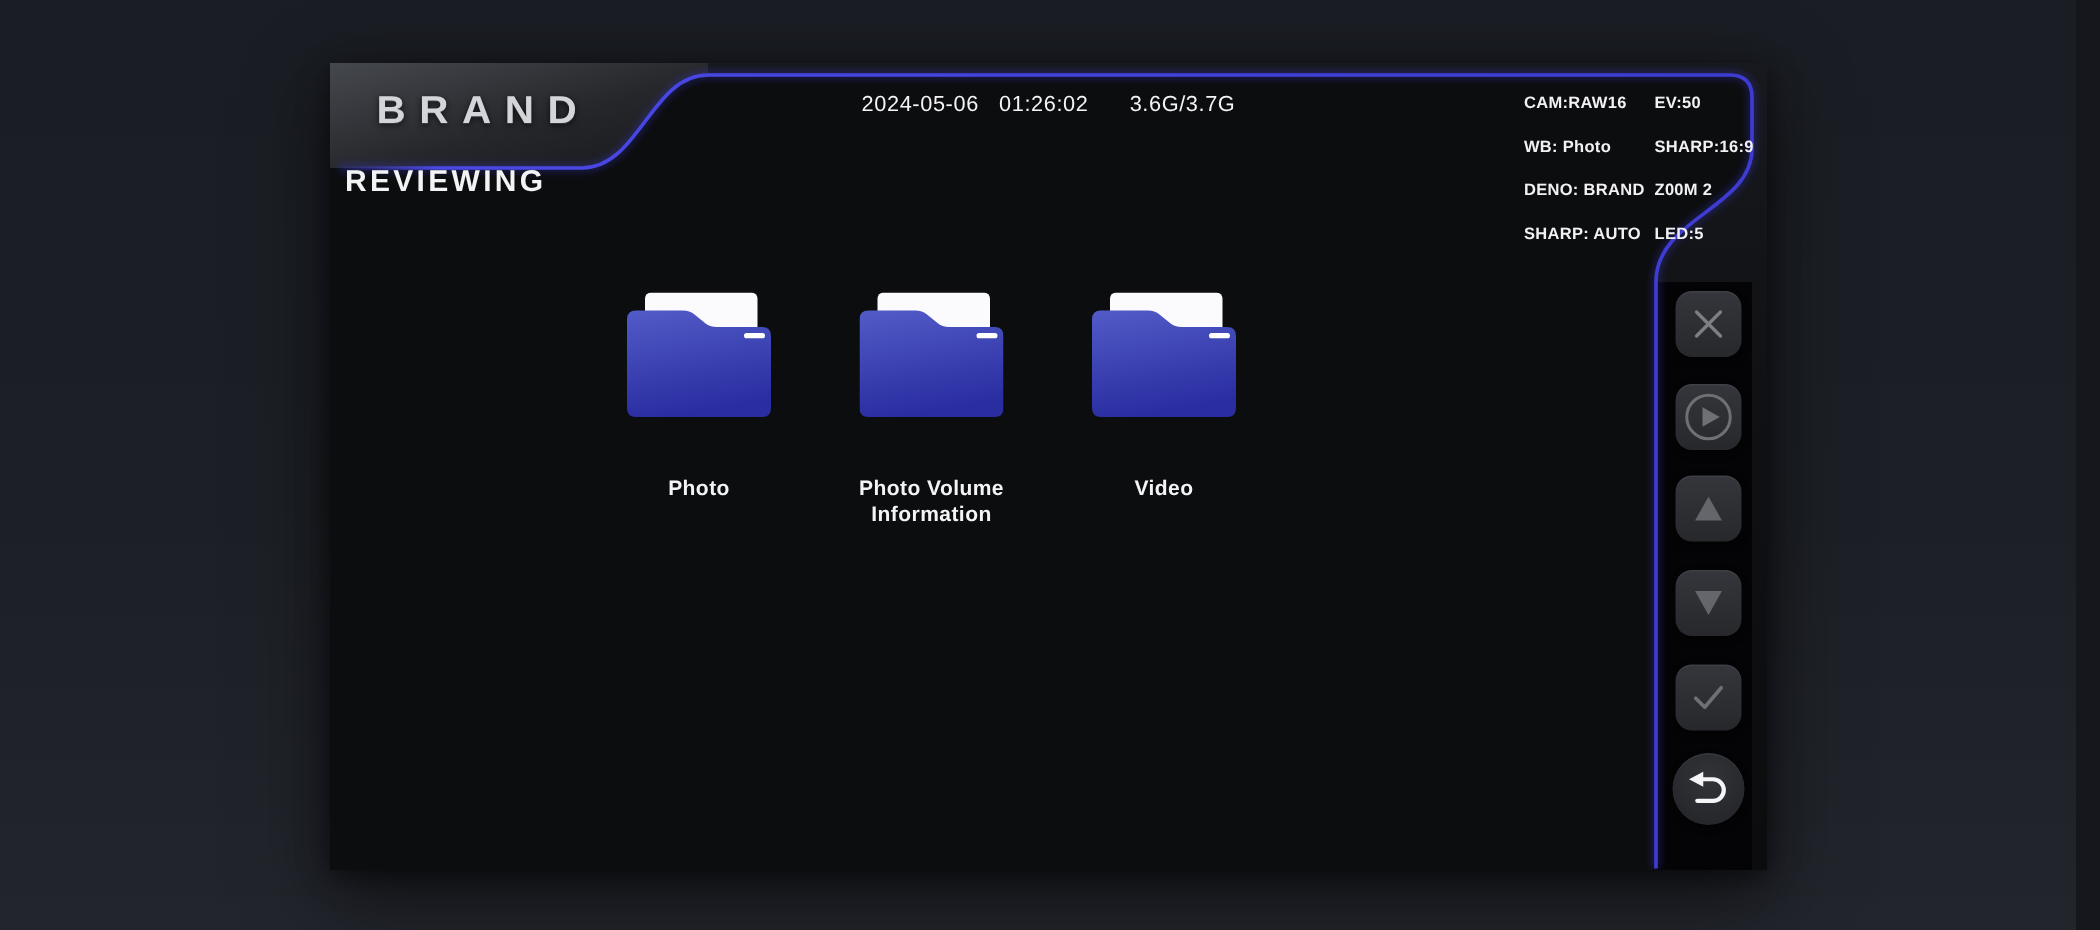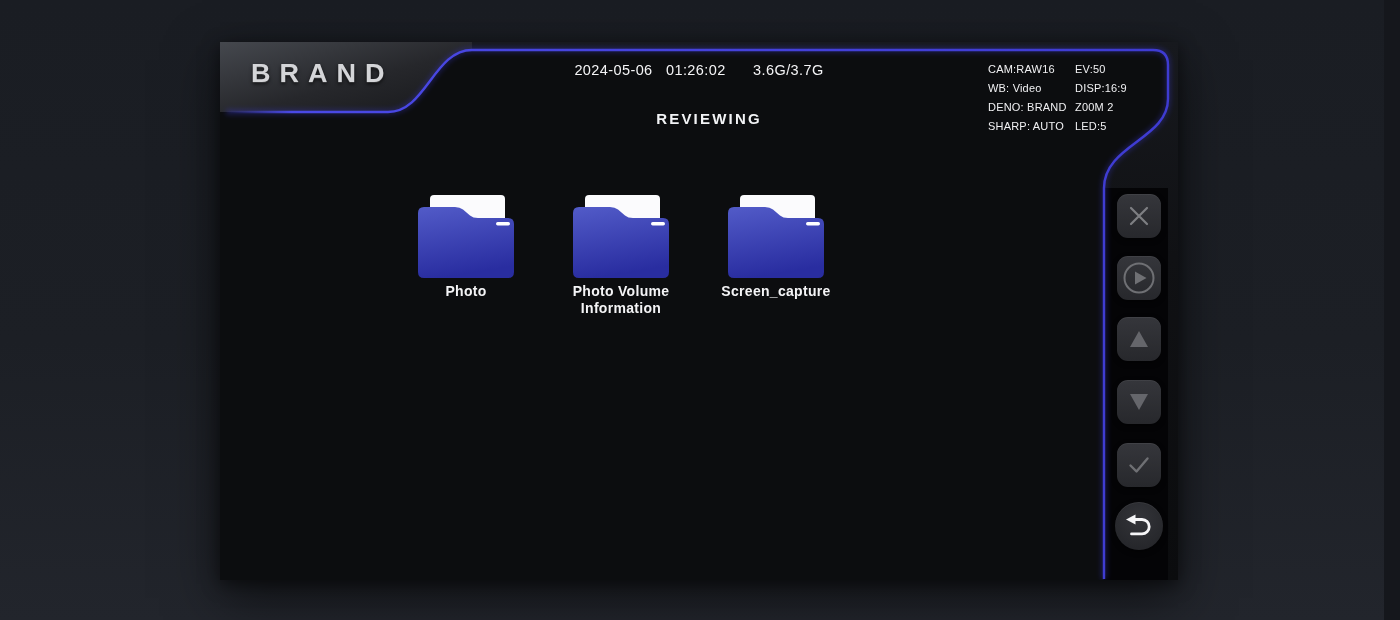--- a/index.html
+++ b/index.html
@@ -14,31 +14,31 @@
   .logo{position:absolute;left:31px;top:16px;width:170px;height:34px;
         font-size:27px;font-weight:700;letter-spacing:9px;color:#d4d5d8;
         transform:scaleY(.96);
         text-shadow:0 1px 0 rgba(255,255,255,.12),0 2px 4px rgba(0,0,0,.7);}
 
   .statusbar{position:absolute;left:0;right:0;top:20px;text-align:center;
              color:#f4f4f6;font-size:14.5px;font-weight:400;letter-spacing:.4px;}
   .statusbar .time{margin-left:9px;}
   .statusbar .storage{margin-left:23px;}
 
-  .mode-title{position:absolute;left:0;right:0;top:68px;text-align:center;
+  .mode-title{position:absolute;left:0;right:0;top:68px;
               transform:translateX(10px);
-              color:#f2f3f5;font-size:15px;font-weight:700;letter-spacing:2.2px;}
+              color:#f2f3f5;font-size:20px;font-weight:700;letter-spacing:2.2px;}
 
-  .settings{position:absolute;left:768px;top:21px;display:grid;
-            grid-template-columns:87px auto;row-gap:6px;
-            font-size:11px;font-weight:400;color:#f1f1f3;letter-spacing:.2px;line-height:13px;}
+  .settings{position:absolute;left:796px;top:21px;display:grid;
+            grid-template-columns:87px auto;row-gap:16px;
+            font-size:11px;font-weight:700;color:#f1f1f3;letter-spacing:.2px;line-height:13px;}
 
   .folders{position:absolute;left:171px;top:153px;display:flex;gap:5px;}
   .folder-item{width:150px;display:flex;flex-direction:column;align-items:center;cursor:pointer;}
-  .folder-label{margin-top:4px;max-width:116px;text-align:center;
+  .folder-label{margin-top:38px;max-width:116px;text-align:center;
                 color:#f4f4f6;font-size:14px;font-weight:700;letter-spacing:.3px;line-height:17px;}
   .folder-item:nth-child(2) .folder-label{text-align:left;}
 
   .sb-btn{position:absolute;left:897px;width:44px;height:44px;border:0;padding:0;cursor:pointer;
           border-radius:11px;background:linear-gradient(180deg,#35363b 0%,#27282c 100%);
           box-shadow:inset 0 1px 0 rgba(255,255,255,.06),0 2px 5px rgba(0,0,0,.5);
           display:flex;align-items:center;justify-content:center;}
   .b1{top:152px;} .b2{top:214px;} .b3{top:275px;} .b4{top:338px;} .b5{top:401px;}
   .b-return{left:895px;top:460px;width:48px;height:48px;border-radius:50%;
             background:radial-gradient(circle at 50% 35%,#333439 0%,#26272b 75%);}
@@ -80,22 +80,22 @@
       <span>2024-05-06</span>
       <span class="time">01:26:02</span>
       <span class="storage">3.6G/3.7G</span>
     </div>
 
     <div class="mode-title">REVIEWING</div>
 
     <div class="settings">
       <span>CAM:RAW16</span>
       <span>EV:50</span>
-      <span>WB: Video</span>
-      <span>DISP:16:9</span>
+      <span>WB: Photo</span>
+      <span>SHARP:16:9</span>
       <span>DENO: BRAND</span>
       <span>Z00M 2</span>
       <span>SHARP: AUTO</span>
       <span>LED:5</span>
     </div>
 
     <div class="folders">
       <svg width="0" height="0" style="position:absolute">
         <defs>
           <linearGradient id="folderGrad" x1="0" y1="0" x2="0.22" y2="1">
@@ -116,29 +116,29 @@
 
       <div class="folder-item">
         <svg width="96" height="84" viewBox="0 0 96 84">
           <rect x="12" y="0" width="75" height="46" rx="4" fill="#fbfbfd"></rect>
           <path d="M 0,18 Q 0,12 6,12 L 37,12 Q 42,12 45,14.6 L 52,20.4 Q 55,23 60,23 L 90,23 Q 96,23 96,29 L 96,77 Q 96,83 90,83 L 6,83 Q 0,83 0,77 Z" fill="url(#folderGrad)"></path>
           <rect x="78" y="27" width="14" height="3.5" rx="1.7" fill="#ffffff"></rect>
         </svg>
         <div class="folder-label">Photo Volume Information</div>
       </div>
 
-
       <div class="folder-item">
         <svg width="96" height="84" viewBox="0 0 96 84">
           <rect x="12" y="0" width="75" height="46" rx="4" fill="#fbfbfd"></rect>
           <path d="M 0,18 Q 0,12 6,12 L 37,12 Q 42,12 45,14.6 L 52,20.4 Q 55,23 60,23 L 90,23 Q 96,23 96,29 L 96,77 Q 96,83 90,83 L 6,83 Q 0,83 0,77 Z" fill="url(#folderGrad)"></path>
           <rect x="78" y="27" width="14" height="3.5" rx="1.7" fill="#ffffff"></rect>
         </svg>
-        <div class="folder-label">Screen_capture</div>
+        <div class="folder-label">Video</div>
       </div>
+
     </div>
 
     <button class="sb-btn b1">
       <svg width="22" height="22" viewBox="-11 -11 22 22">
         <path d="M -8,-8 L 8,8 M 8,-8 L -8,8" stroke="#7e7f83" stroke-width="2.2" stroke-linecap="round" fill="none"></path>
       </svg>
     </button>
 
     <button class="sb-btn b2">
       <svg width="34" height="34" viewBox="-17 -17 34 34">

